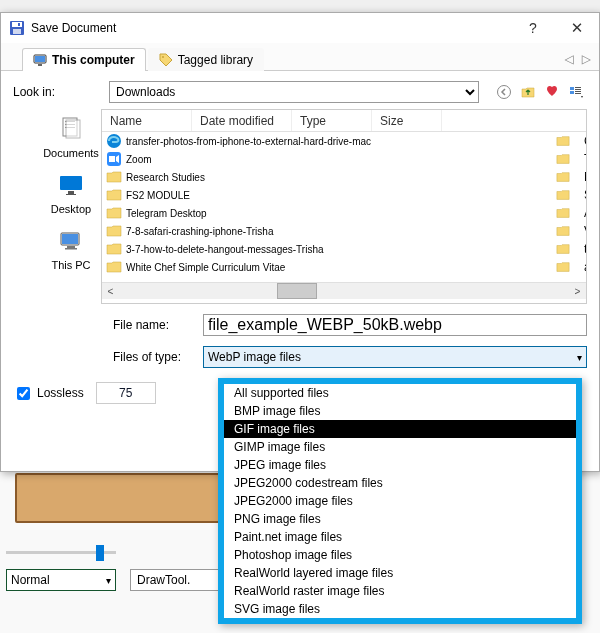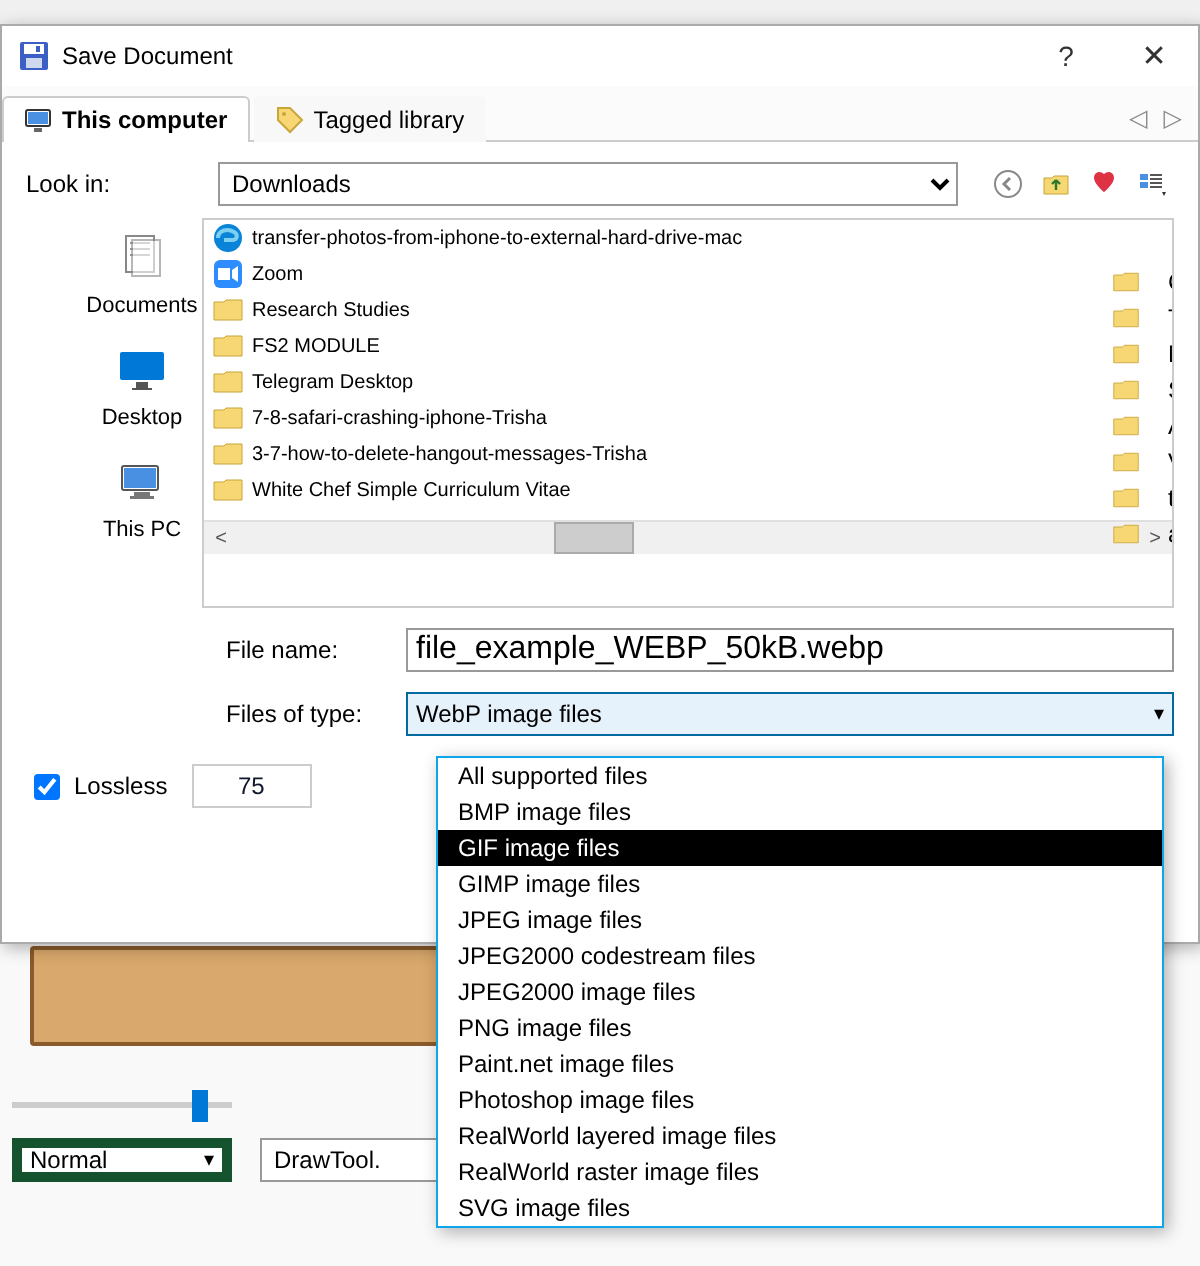--- a/index.html
+++ b/index.html
@@ -2,21 +2,21 @@
 <html><head>
 <meta charset="utf-8">
 <style>
   * { box-sizing: border-box; font-family: 'Segoe UI', Tahoma, sans-serif; font-size: 12px; }
   body { margin: 0; padding: 0; background: #f0f0f0; width: 600px; height: 633px; overflow: hidden; position: relative; }
   .dialog { position: absolute; top: 12px; left: 0; width: 600px; height: 460px; background: #fff; border: 1px solid #aaa; box-shadow: 2px 2px 8px rgba(0,0,0,0.3); z-index: 10; }
   .titlebar { height: 30px; display: flex; align-items: center; padding: 0 0 0 8px; background: #fff; border-bottom: none; }
   .titlebar .ticon { width: 16px; height: 16px; margin-right: 6px; }
   .titlebar .title { flex: 1; font-size: 12px; }
   .titlebar .tbtn { width: 44px; height: 28px; display: flex; align-items: center; justify-content: center; color: #333; cursor: pointer; }
-  .tabs { display: flex; align-items: center; padding: 4px 6px 0 0; border-bottom: 1px solid #ccc; background: #fbfbfb; position: relative; height: 28px; }
+  .tabs { display: flex; align-items: center; padding: 4px 6px 0 21px; border-bottom: 1px solid #ccc; background: #fbfbfb; position: relative; height: 28px; }
   .tab { display: flex; align-items: center; gap: 5px; padding: 4px 10px; border: 1px solid transparent; border-bottom: none; border-radius: 3px 3px 0 0; margin-right: 2px; cursor: pointer; position: relative; top: 1px; background: #f8f8f8; }
   .tab.active { background: #fff; border-color: #ccc; font-weight: bold; }
   .tab .ticon2 { width: 14px; height: 14px; }
   .tabs .navarrows { margin-left: auto; display: flex; gap: 4px; color: #888; font-size: 11px; }
   .tabs .navarrows span { cursor: pointer; padding: 0 2px; }
   .lookrow { display: flex; align-items: center; padding: 10px 12px 6px 12px; gap: 6px; }
   .lookrow .lbl { width: 90px; }
   .lookrow select.lookin { flex: 1; height: 22px; border: 1px solid #999; font-size: 12px; padding-left: 2px; background: #fff; }
   .lookrow .toolbtns { display: flex; gap: 2px; margin-left: 8px; }
   .toolbtn { width: 22px; height: 22px; display: flex; align-items: center; justify-content: center; cursor: pointer; }
@@ -42,29 +42,29 @@
   .scrollbar-h .sthumb { position:absolute; left: 35%; width: 40px; height: 100%; background:#cdcdcd; border:1px solid #aaa;}
   .bottomfields { padding: 10px 12px 4px 112px; }
   .frow { display: flex; align-items: center; margin-bottom: 10px; }
   .frow .flabel { width: 90px; }
   .frow .finput { flex: 1; height: 22px; border: 1px solid #999; padding: 4px 4px; font-size: 16px; }
   .frow .fselect { flex: 1; height: 22px; border: 1px solid #0369a1; background: #e5f1fb; font-size: 12px; padding: 0 4px; display: flex; align-items: center; justify-content: space-between; cursor: pointer; position: relative; }
   .extras { display: flex; align-items: center; padding: 0 12px 12px 12px; gap: 12px; }
   .chkwrap { display: flex; align-items: center; gap: 4px; cursor: pointer; }
   .chkwrap input { width: 13px; height: 13px; }
   .numbox { width: 60px; height: 22px; border: 1px solid #ccc; background: #fff; display: flex; align-items: center; justify-content: center; color: #0f172a; }
-  .dropdown { position: absolute; top: 378px; left: 218px; width: 364px; background: #fff; border: 1px solid #0ea5e9; z-index: 100; box-shadow: 2px 2px 8px rgba(0,0,0,0.3); }
+  .dropdown { position: absolute; top: 378px; left: 218px; width: 364px; background: #fff; border: 6px solid #0ea5e9; z-index: 100; box-shadow: 2px 2px 8px rgba(0,0,0,0.3); }
   .dropdown .ditem { padding: 2px 10px; font-size: 12px; cursor: pointer; }
   .dropdown .ditem.sel { background: #000000; color: #fff; }
   .bgwindow { position: absolute; top: 465px; left: 0; width: 600px; height: 170px; background: #f9f9f9; }
   .bgbar { position: absolute; left: 15px; top: 8px; width: 430px; height: 50px; background: #d9a86c; border: 2px solid #8a5a2a; border-radius: 2px; }
   .bgslider { position: absolute; left: 6px; top: 78px; width: 110px; height: 20px; }
   .bgslider .strack2 { position:absolute; top:8px; left:0; width:100%; height:3px; background:#ccc; }
   .bgslider .sthumb2 { position:absolute; top:2px; left:90px; width:8px; height:16px; background:#0078d7; }
-  .bgselect { position: absolute; left: 6px; top: 104px; width: 110px; height: 22px; border:5px solid #14532d; background:#fff; display:flex; align-items:center; padding:0 4px; justify-content:space-between; font-size:12px; cursor:pointer;}
+  .bgselect { position: absolute; left: 6px; top: 104px; width: 110px; height: 22px; border:1px solid #14532d; background:#fff; display:flex; align-items:center; padding:0 4px; justify-content:space-between; font-size:12px; cursor:pointer;}
   .bgcode { position: absolute; left: 130px; top: 104px; width: 350px; height: 22px; border:1px solid #999; background:#fff; display:flex; align-items:center; padding:0 6px; font-family: Consolas, monospace; font-size:12px;}
   .folder-svg { fill:#f7d774; stroke:#c9a53a; stroke-width:0.5; }
 </style>
 </head>
 <body>
 
 <div class="dialog">
 
   <div class="titlebar">
     <span class="ticon">
@@ -179,20 +179,26 @@
               <rect x="5" y="7" width="16" height="10" fill="#4a90e2"></rect>
               <rect x="10" y="19" width="8" height="2" fill="#777"></rect>
               <rect x="8" y="21" width="12" height="1.5" fill="#777"></rect>
             </svg>
         </span>
         <span class="plabel">This PC</span>
       </div>
     </div>
 
     <div class="filelist">
+      <div class="colheaders">
+        <div class="col" style="width:90px">Name</div>
+        <div class="col" style="width:100px">Date modified</div>
+        <div class="col" style="width:80px">Type</div>
+        <div class="col" style="width:70px">Size</div>
+      </div>
       <div class="filerows">
         <div class="filerow">
           <span class="ficon"><svg width="16" height="16" viewBox="0 0 16 16">
                 <circle cx="8" cy="8" r="7" fill="#0a84d8"></circle>
                 <path d="M3 8 C3 4 8 3 11 5 C13 6 13 9 10 9 L6 9" fill="none" stroke="#7ed0f0" stroke-width="2"></path>
               </svg></span>
           <span class="fname">transfer-photos-from-iphone-to-external-hard-drive-mac</span>
         </div>
         <div class="filerow">
           <span class="ficon"><svg width="16" height="16" viewBox="0 0 16 16">

